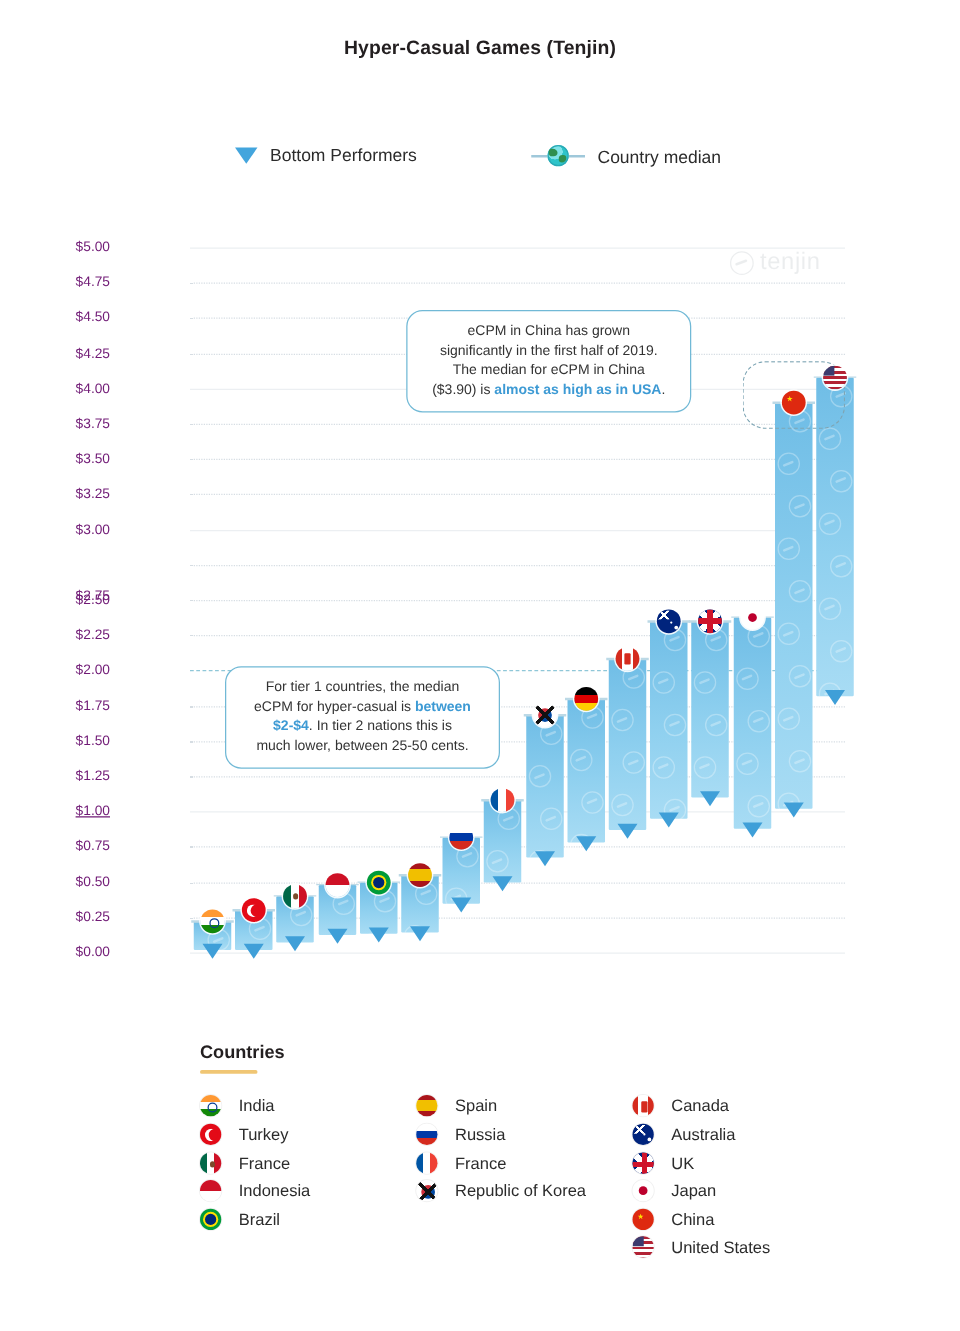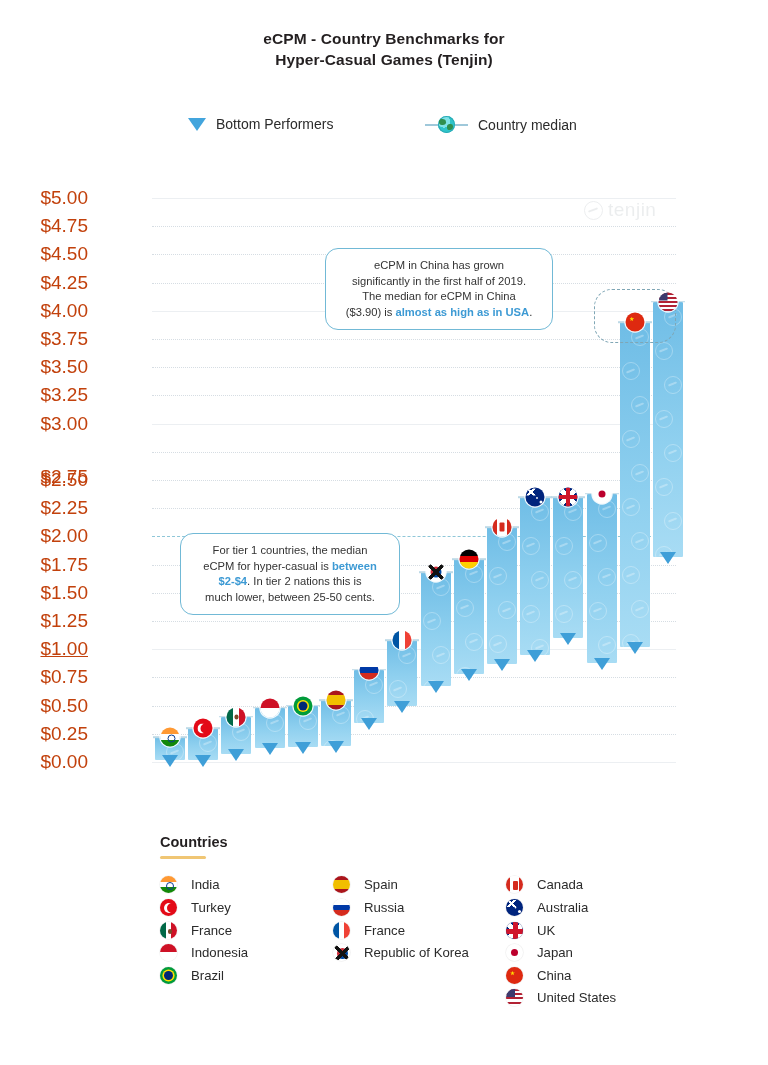--- a/index.html
+++ b/index.html
@@ -26,21 +26,21 @@
   .globe{width:17px;height:17px;border-radius:50%;
          background:radial-gradient(circle at 35% 32%,#7fe3e8 0 38%,#2ec4c9 39% 100%);
          box-shadow:inset 0 0 0 1px #2aa9b5;position:relative;overflow:hidden;}
   .globe::before{content:"";position:absolute;left:1px;top:3px;width:7px;height:6px;
          background:#2f8f4e;border-radius:40% 60% 50% 45%;}
   .globe::after{content:"";position:absolute;right:2px;top:8px;width:6px;height:6px;
          background:#2f8f4e;border-radius:50% 40% 60% 45%;}
   
   .plot{position:absolute;left:0;top:0;width:768px;height:790px;}
   .ylabels{position:absolute;left:0;top:0;width:150px;}
-  .ylab{position:absolute;right:62px;font-size:19px;color:#c2410c;
+  .ylab{position:absolute;right:62px;font-size:11px;color:#701a75;
         transform:translateY(-50%);white-space:nowrap;}
   .grid-line{position:absolute;left:152px;width:524px;height:0;
              border-top:1px dotted #d6dde3;}
   .grid-line.solid{border-top:1px solid #eceff2;}
   .grid-line.dash-hl{border-top:1px dashed #8fc7d8;}
   .bar{position:absolute;width:30px;
        background:linear-gradient(180deg,#6fbde6 0%,#8fd0ef 55%,#a8dcf4 100%);
        border-radius:1px;}
   .bar .wm{position:absolute;left:0;top:0;width:100%;height:100%;overflow:hidden;
            opacity:.30;}
@@ -132,21 +132,20 @@
   .c-col{width:173px;}
   .c-row{display:flex;align-items:center;gap:14px;height:22.6px;}
   .c-flag{width:17px;height:17px;border-radius:50%;position:relative;flex:0 0 17px;
           overflow:hidden;box-shadow:0 0 0 .8px rgba(0,0,0,.06);}
   .c-name{font-size:13.2px;color:#2b2b2b;white-space:nowrap;}
 </style>
 </head>
 <body>
 
 <div class="title">
-  <div>eCPM - Country Benchmarks for</div>
   <div>Hyper-Casual Games (Tenjin)</div>
 </div>
 
 <div class="top-legend">
   <div class="tl-item a">
     <span class="tri-dn"></span>
     <span>Bottom Performers</span>
   </div>
   <div class="tl-item b">
     <span class="globe-key">

